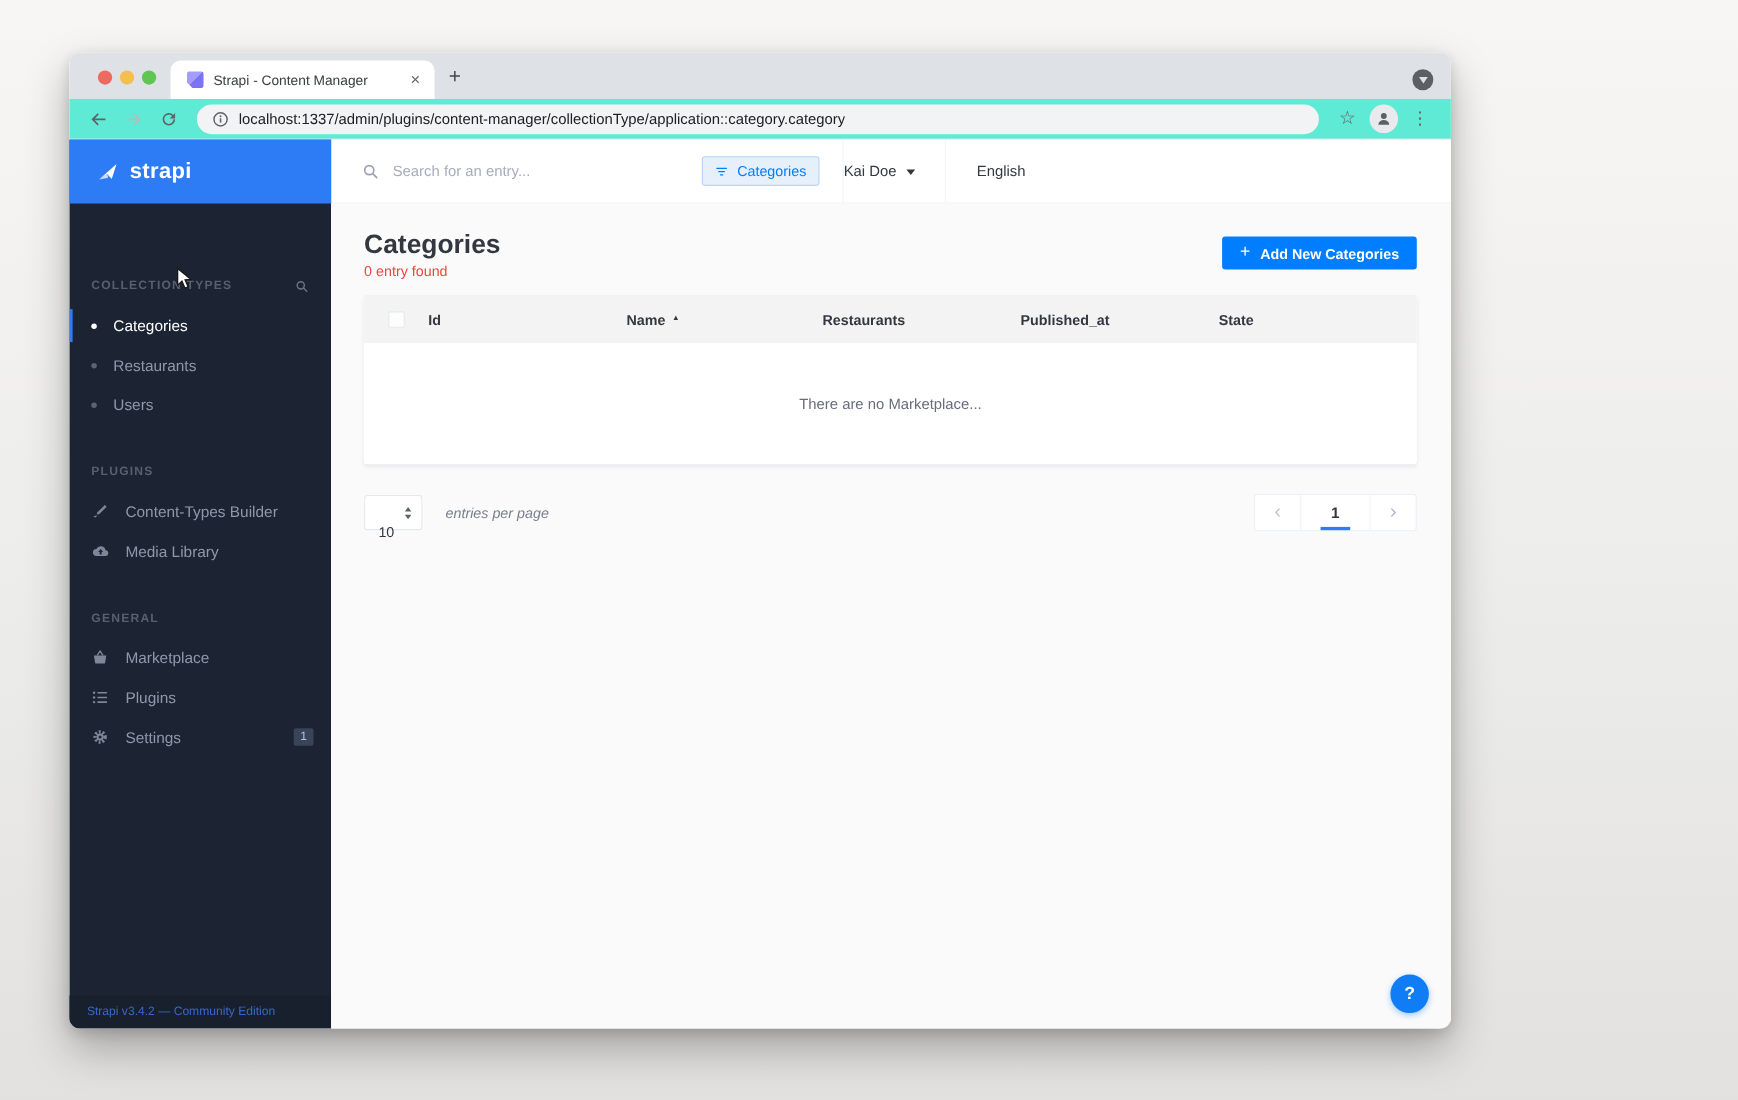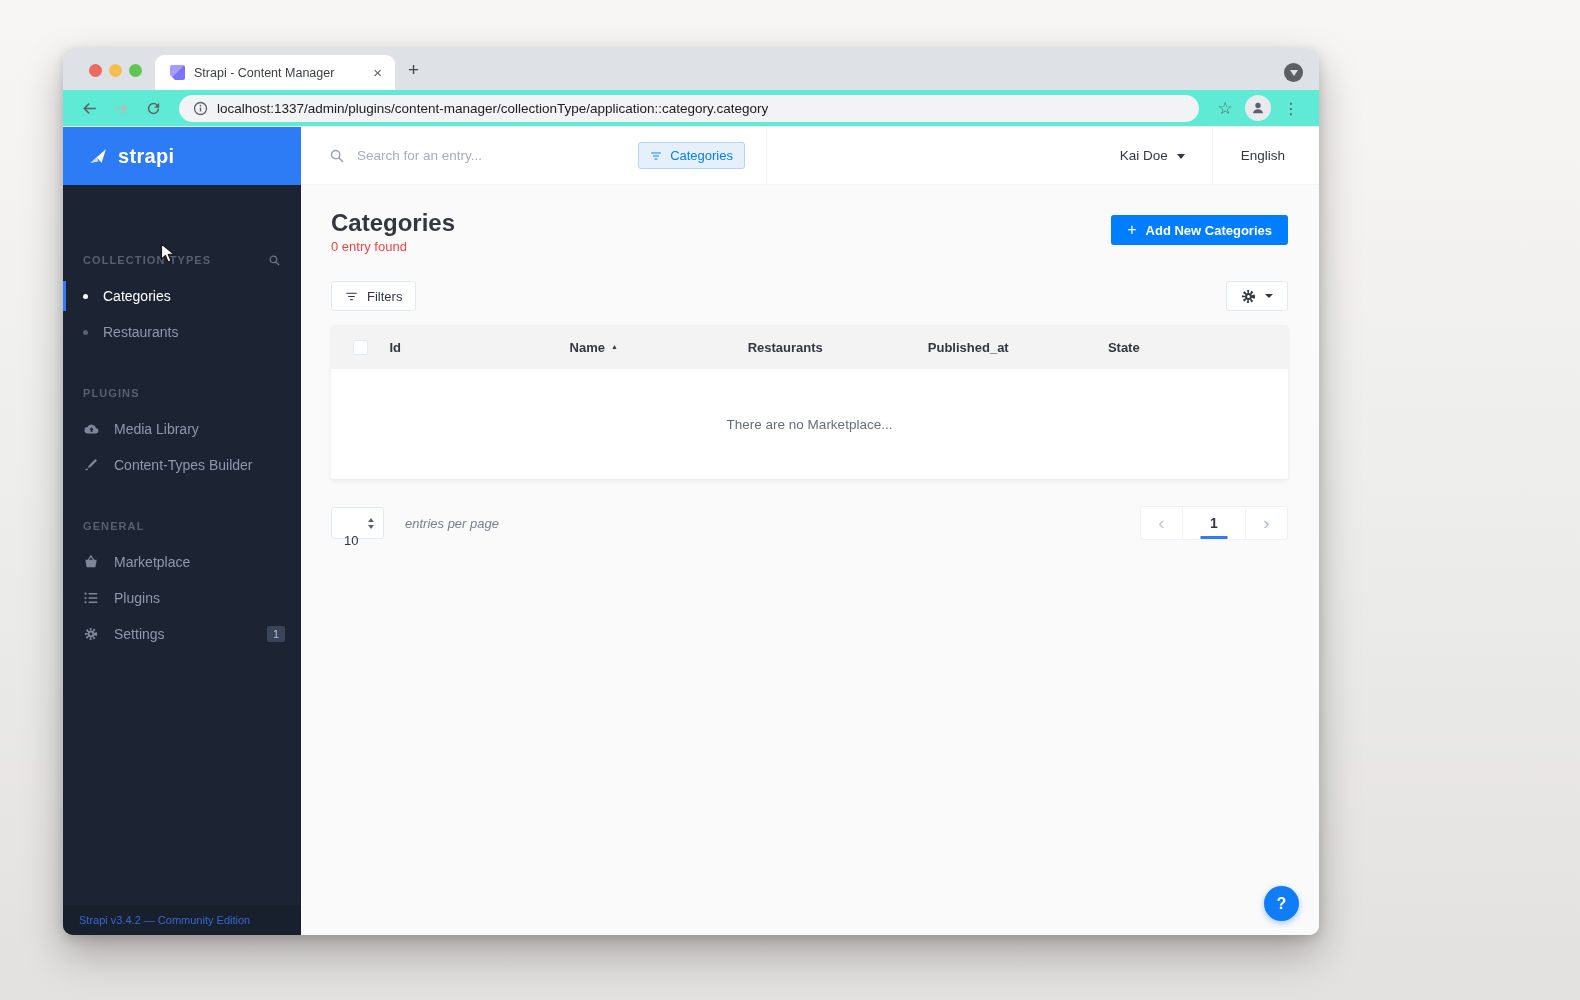--- a/index.html
+++ b/index.html
@@ -84,21 +84,21 @@
   .mainarea { flex:1; display:flex; flex-direction:column; min-width:0; }
   .appbar { height:58px; background:#fff; display:flex; flex:0 0 auto; border-bottom:1px solid #f3f4f8; }
   .appbar-left { width:466px; display:flex; align-items:center; padding:0 21px 0 28px; gap:12px;
     border-right:1px solid #f3f4f8; flex:0 0 auto; }
   .search-ic { color:#9aa2b1; flex:0 0 auto; }
   .search-input { border:none; outline:none; flex:1; font-size:13.5px; color:#333740;
     font-family:inherit; background:transparent; }
   .search-input::placeholder { color:#a6adbb; }
   .chip { height:27px; background:#e6f0fb; border:1px solid #b4d3f8; border-radius:3px;
     display:flex; align-items:center; gap:8px; padding:0 11px; color:#007eff; font-size:13px; flex:0 0 auto; }
-  .appbar-right { flex:1; display:flex; align-items:center; justify-content:flex-end; }
+  .appbar-right { flex:1; display:flex; align-items:center; }
   .user-btn { display:flex; align-items:center; gap:9px; font-size:13.5px; color:#333740; padding-right:27px; }
   .caret-down { width:0; height:0; border-left:4.5px solid transparent; border-right:4.5px solid transparent;
     border-top:5px solid #333740; margin-top:1px; }
   .bar-divider { width:1px; background:#f3f4f8; align-self:stretch; }
   .lang-btn { font-size:13.5px; color:#333740; padding:0 34px 0 28px; }
 
   
   .content { flex:1; position:relative; padding:25px 31px 0 30px; background:#fafafb; min-height:0; }
   .page-head { display:flex; justify-content:space-between; align-items:flex-start; }
   .page-title { font-size:24px; font-weight:700; color:#333740; line-height:26px; }
@@ -238,43 +238,47 @@
           </div>
           <div style="height:8px;"></div>
           <div class="side-item active">
             <span class="dot"></span>
             <span>Categories</span>
           </div>
           <div class="side-item">
             <span class="dot"></span>
             <span>Restaurants</span>
           </div>
+          <div class="side-item">
+            <span class="dot"></span>
+            <span>Users</span>
+          </div>
 
           <div class="side-gap"></div>
           <div class="section-label">
             <span>PLUGINS</span>
           </div>
           <div style="height:8px;"></div>
+          <div class="side-item">
+            <span class="it-ic">
+              <svg width="14" height="14" viewBox="0 0 16 16">
+                  <path d="M12.9 1.2l1.9 1.9-7.6 7.6-2.7.8.8-2.7z" fill="currentColor"></path>
+                  <path d="M3.6 12.1c-.8.2-1.6 1.2-2.6 1 .6.9 2 1.3 2.9.7.7-.4.8-1.2.4-1.7z" fill="currentColor"></path>
+                </svg>
+            </span>
+            <span>Content-Types Builder</span>
+          </div>
           <div class="side-item">
             <span class="it-ic">
               <svg width="15" height="12" viewBox="0 0 20 14">
                   <path d="M16 6a6 6 0 0 0-11.2-1.6A4 4 0 0 0 5 13h10.5a3.5 3.5 0 0 0 .5-7z" fill="currentColor"></path>
                   <path d="M10 4.5l3 3.5h-1.8v3h-2.4v-3H7z" fill="#1c2433"></path>
                 </svg>
             </span>
             <span>Media Library</span>
-          </div>
-          <div class="side-item">
-            <span class="it-ic">
-              <svg width="14" height="14" viewBox="0 0 16 16">
-                  <path d="M12.9 1.2l1.9 1.9-7.6 7.6-2.7.8.8-2.7z" fill="currentColor"></path>
-                  <path d="M3.6 12.1c-.8.2-1.6 1.2-2.6 1 .6.9 2 1.3 2.9.7.7-.4.8-1.2.4-1.7z" fill="currentColor"></path>
-                </svg>
-            </span>
-            <span>Content-Types Builder</span>
           </div>
 
           <div class="side-gap"></div>
           <div class="section-label">
             <span>GENERAL</span>
           </div>
           <div style="height:8px;"></div>
           <div class="side-item">
             <span class="it-ic">
               <svg width="14" height="14" viewBox="0 0 16 16">
@@ -349,36 +353,20 @@
             <div>
               <div class="page-title">Categories</div>
               <div class="page-sub">0 entry found</div>
             </div>
             <button class="btn-primary">
               <span class="btn-plus">+</span>
               <span>Add New Categories</span>
             </button>
           </div>
 
-          <div class="tools-row">
-            <button class="btn-light">
-              <svg width="13" height="13" viewBox="0 0 16 16">
-                  <path d="M2.2 4h11.6M4.6 8h6.8M6.6 12h2.8" stroke="#32324d" stroke-width="1.5" stroke-linecap="round"></path>
-                </svg>
-              <span>Filters</span>
-            </button>
-            <button class="btn-gear">
-              <svg width="15" height="15" viewBox="0 0 20 20">
-                  <circle cx="10" cy="10" r="6.5" fill="none" stroke="#333740" stroke-width="4.4" stroke-dasharray="2.4 2.3"></circle>
-                  <circle cx="10" cy="10" r="4.6" fill="#333740"></circle>
-                  <circle cx="10" cy="10" r="2" fill="#fff"></circle>
-                </svg>
-              <span class="gear-caret"></span>
-            </button>
-          </div>
 
           <div class="table-card">
             <div class="thead">
               <span class="th-check">
                 <span class="checkbox"></span>
               </span>
               <span class="th">
                 <span>Id</span>
               </span>
               <span class="th sorted">

